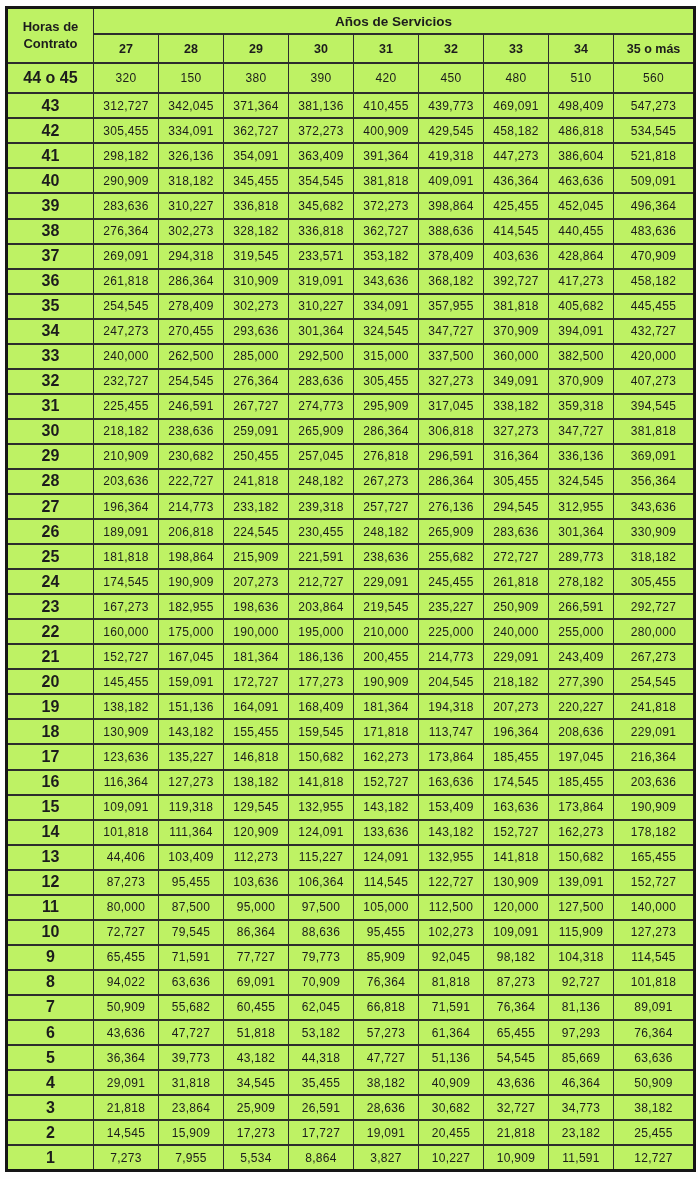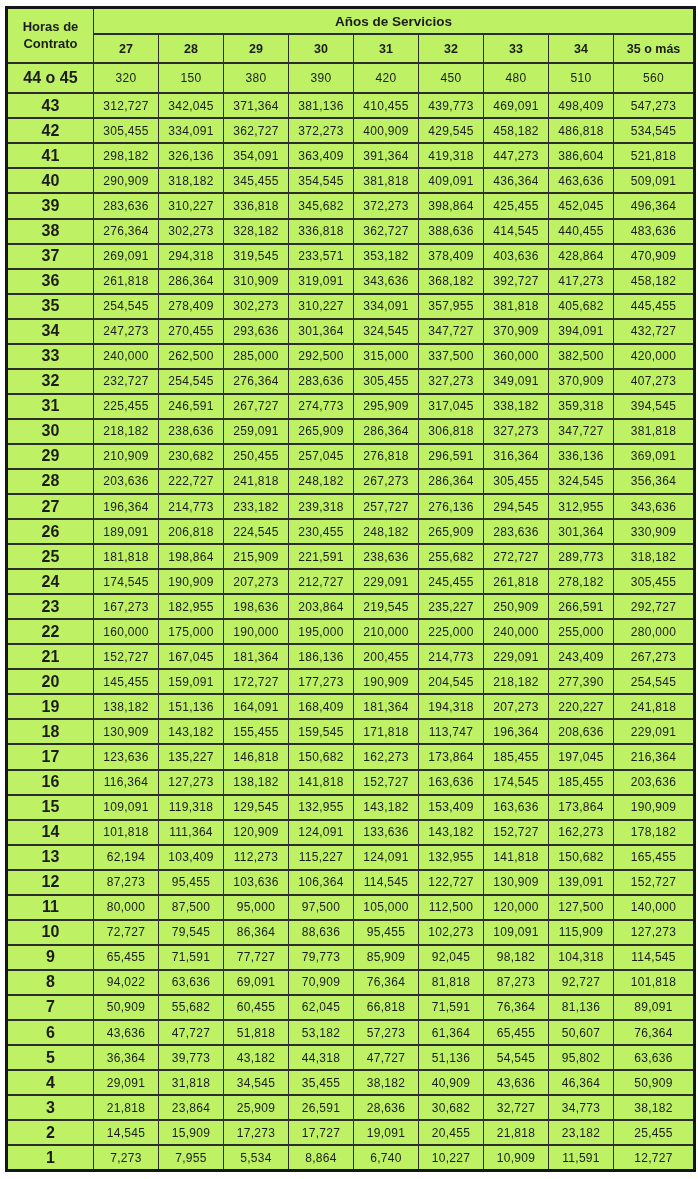--- a/index.html
+++ b/index.html
@@ -474,21 +474,21 @@
           <td>120,909</td>
           <td>124,091</td>
           <td>133,636</td>
           <td>143,182</td>
           <td>152,727</td>
           <td>162,273</td>
           <td>178,182</td>
         </tr>
         <tr>
           <th class="row-hours">13</th>
-          <td>62,194</td>
+          <td>44,406</td>
           <td>103,409</td>
           <td>112,273</td>
           <td>115,227</td>
           <td>124,091</td>
           <td>132,955</td>
           <td>141,818</td>
           <td>150,682</td>
           <td>165,455</td>
         </tr>
         <tr>
@@ -565,33 +565,33 @@
         </tr>
         <tr>
           <th class="row-hours">6</th>
           <td>43,636</td>
           <td>47,727</td>
           <td>51,818</td>
           <td>53,182</td>
           <td>57,273</td>
           <td>61,364</td>
           <td>65,455</td>
-          <td>50,607</td>
+          <td>97,293</td>
           <td>76,364</td>
         </tr>
         <tr>
           <th class="row-hours">5</th>
           <td>36,364</td>
           <td>39,773</td>
           <td>43,182</td>
           <td>44,318</td>
           <td>47,727</td>
           <td>51,136</td>
           <td>54,545</td>
-          <td>95,802</td>
+          <td>85,669</td>
           <td>63,636</td>
         </tr>
         <tr>
           <th class="row-hours">4</th>
           <td>29,091</td>
           <td>31,818</td>
           <td>34,545</td>
           <td>35,455</td>
           <td>38,182</td>
           <td>40,909</td>
@@ -622,21 +622,21 @@
           <td>21,818</td>
           <td>23,182</td>
           <td>25,455</td>
         </tr>
         <tr>
           <th class="row-hours">1</th>
           <td>7,273</td>
           <td>7,955</td>
           <td>5,534</td>
           <td>8,864</td>
-          <td>6,740</td>
+          <td>3,827</td>
           <td>10,227</td>
           <td>10,909</td>
           <td>11,591</td>
           <td>12,727</td>
         </tr>
       </tbody>
   </table>
 </div>
 
 </body></html>

